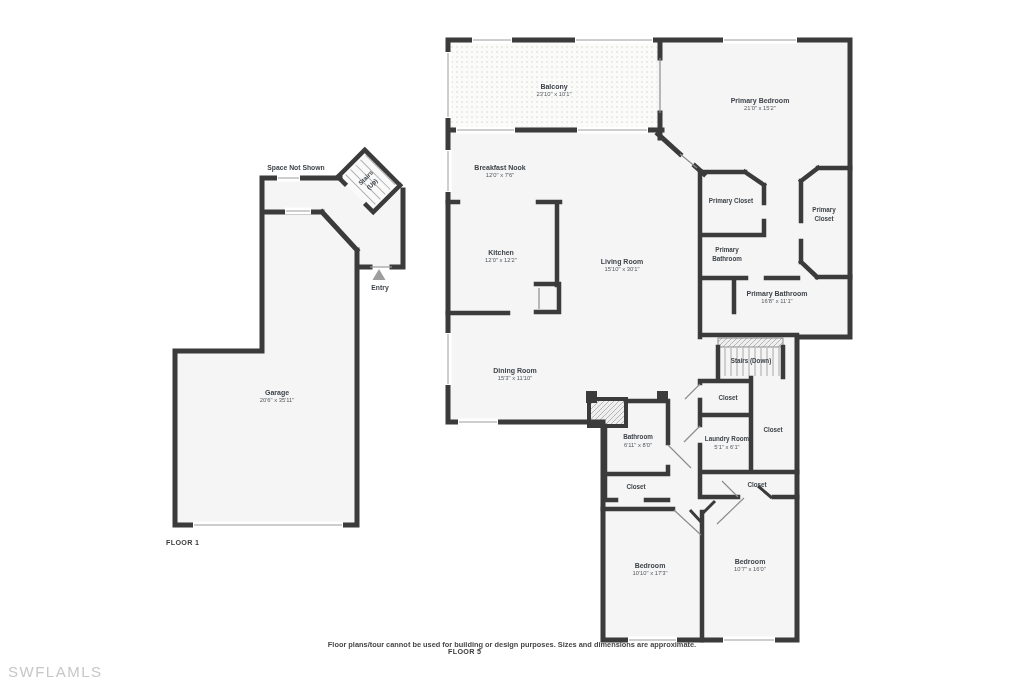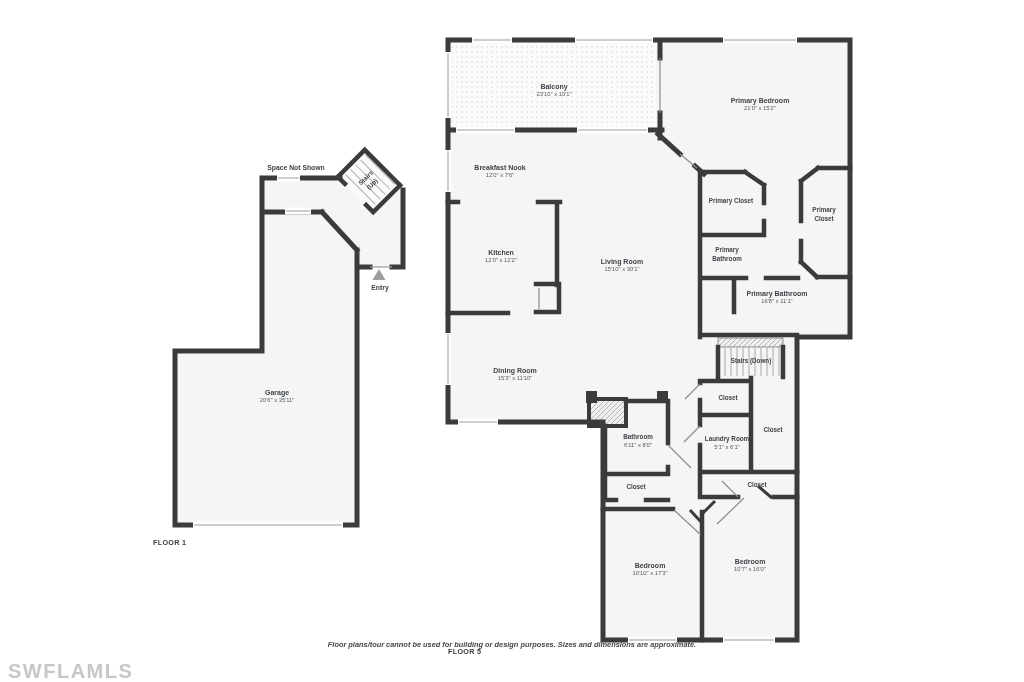--- a/index.html
+++ b/index.html
@@ -11,23 +11,23 @@
   .lbl.wrap{white-space:normal;}
   .lbl.rot{transform:translate(-50%,-50%) rotate(-45deg);}
   .nm{display:block;font-weight:bold;font-size:7px;}
   .nm.sm{font-size:6.3px;}
   .dm{display:block;font-size:5.8px;font-weight:500;color:#545a60;}
   .floor-title{position:absolute;transform:translate(0,-50%);font-size:7.2px;
        font-weight:bold;color:#3b3b3b;letter-spacing:.3px;}
   .annot{position:absolute;transform:translate(-50%,-50%);font-size:6.8px;
        font-weight:bold;color:#3e444a;white-space:nowrap;}
   .disclaimer{position:absolute;left:0;right:0;top:644px;transform:translate(0,-50%);
-       text-align:center;font-size:7.4px;font-weight:bold;color:#474747;font-style:italic;}
+       text-align:center;font-size:7.4px;font-weight:bold;color:#474747;}
   .watermark{position:absolute;left:8px;top:671px;transform:translate(0,-50%);
-       font-size:20px;color:#c7c7c7;letter-spacing:1.5px;font-weight:bold;}
+       font-size:15px;color:#c7c7c7;letter-spacing:1.5px;}
 </style>
 </head>
 <body>
 
 <div class="stage">
 
   <svg width="1024" height="682" viewBox="0 0 1024 682">
     <defs>
       <pattern id="dots" width="5" height="5" patternUnits="userSpaceOnUse">
         <rect width="5" height="5" fill="#fbfbfa"></rect>
@@ -125,21 +125,21 @@
 
   <div class="annot" style="left:296px;top:167px">Space Not Shown</div>
   <div class="lbl wrap rot" style="left:369px;top:181px;width:30px">
     <span class="nm sm">Stairs (Up)</span>
   </div>
   <div class="annot" style="left:380px;top:287px">Entry</div>
   <div class="lbl" style="left:277px;top:397px">
     <span class="nm">Garage</span>
     <span class="dm">20'6" x 35'11"</span>
   </div>
-  <div class="floor-title" style="left:153px;top:542px">FLOOR 1</div>
+  <div class="floor-title" style="left:166px;top:542px">FLOOR 1</div>
 
   <div class="lbl" style="left:554px;top:91px">
     <span class="nm">Balcony</span>
     <span class="dm">23'10" x 10'1"</span>
   </div>
   <div class="lbl" style="left:760px;top:105px">
     <span class="nm">Primary Bedroom</span>
     <span class="dm">21'0" x 15'2"</span>
   </div>
   <div class="lbl" style="left:500px;top:172px">

